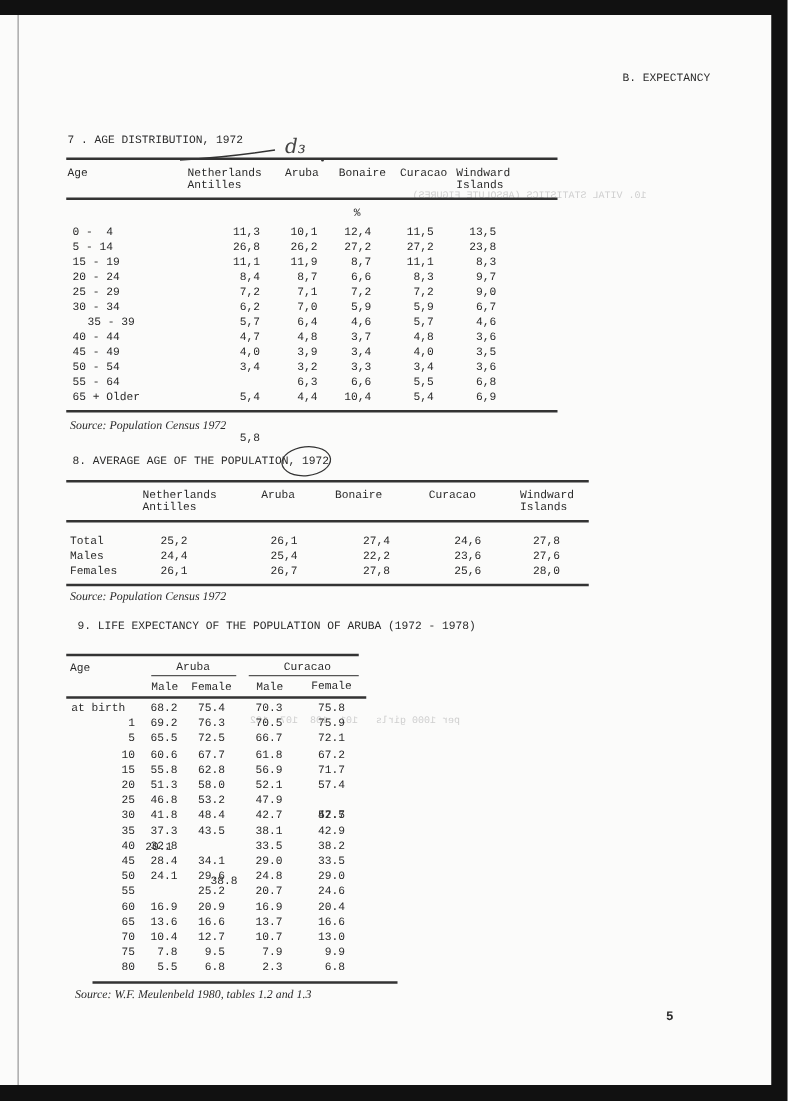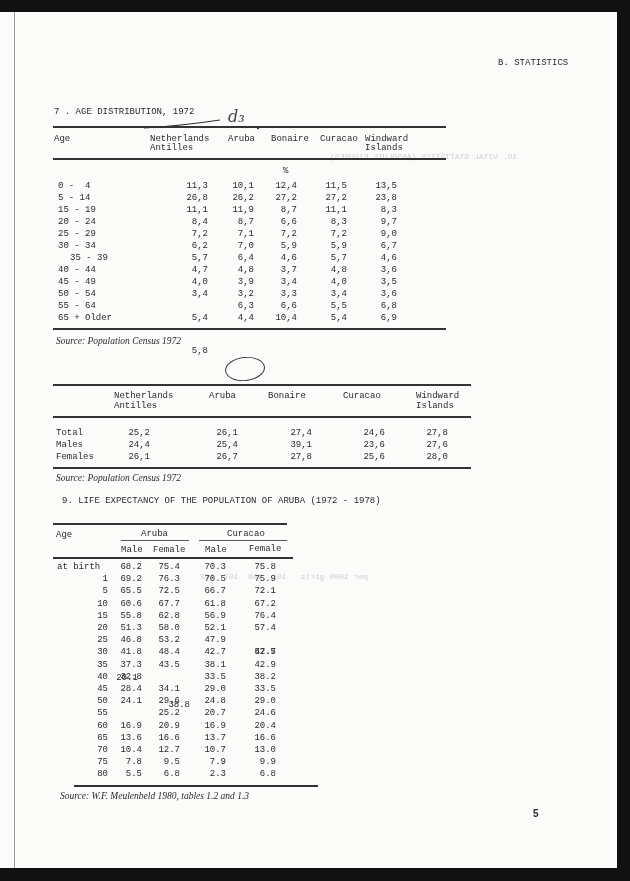--- a/index.html
+++ b/index.html
@@ -27,21 +27,21 @@
 </style>
 </head>
 <body>
 
 <div class="page">
   <div class="scan-line"></div>
 
   <div class="bleed" style="left:330px;top:140px;">10. VITAL STATISTICS (ABSOLUTE FIGURES)</div>
   <div class="bleed" style="left:200px;top:560px;">per 1000 girls   101  108  107  102</div>
 
-  <div class="abs t" style="left:498px;top:46px;font-size:9px;">B. STATISTICS</div>
+  <div class="abs t" style="left:498px;top:46px;font-size:9px;">B. EXPECTANCY</div>
 
   <div class="abs t" style="left:54px;top:95px;">7 . AGE DISTRIBUTION, 1972</div>
   <svg class="abs" style="left:140px;top:96px;" width="140" height="26">
     <path d="M4 20 Q40 18 80 12" stroke="#333" stroke-width="1.2" fill="none"></path>
     <text x="88" y="14" font-size="16" font-style="italic" fill="#444" font-family="DejaVu Serif, serif">d₃</text>
     <circle cx="118" cy="20" r="1.2" fill="#333"></circle>
   </svg>
 
   <div class="rule" style="left:53px;top:114px;width:393px;"></div>
   <div class="abs t" style="left:54px;top:122px;">Age</div>
@@ -150,20 +150,21 @@
         <div class="abs t num" style="left: 212px; top: 301px; width: 42px;">4,4</div>
         <div class="abs t num" style="left: 255px; top: 301px; width: 42px;">10,4</div>
         <div class="abs t num" style="left: 305px; top: 301px; width: 42px;">5,4</div>
         <div class="abs t num" style="left: 355px; top: 301px; width: 42px;">6,9</div>
       </div>
     </div>
 
   <div class="rule" style="left:53px;top:316px;width:393px;"></div>
   <div class="abs italic" style="left:56px;top:324px;">Source: Population Census 1972</div>
 
+  <div class="abs t" style="left:58px;top:352px;">8. AVERAGE AGE OF THE POPULATION, 1972</div>
   <div class="circle" style="left:225px;top:345px;width:38px;height:22px;transform:rotate(-6deg);"></div>
 
   <div class="rule" style="left:53px;top:372px;width:418px;"></div>
   <div class="abs t" style="left:114px;top:379px;">Netherlands</div>
   <div class="abs t" style="left:114px;top:389px;">Antilles</div>
   <div class="abs t" style="left:209px;top:379px;">Aruba</div>
   <div class="abs t" style="left:268px;top:379px;">Bonaire</div>
   <div class="abs t" style="left:343px;top:379px;">Curacao</div>
   <div class="abs t" style="left:416px;top:379px;">Windward</div>
   <div class="abs t" style="left:416px;top:389px;">Islands</div>
@@ -175,21 +176,21 @@
         <div class="abs t num" style="left: 100px; top: 416px; width: 50px;">25,2</div>
         <div class="abs t num" style="left: 188px; top: 416px; width: 50px;">26,1</div>
         <div class="abs t num" style="left: 262px; top: 416px; width: 50px;">27,4</div>
         <div class="abs t num" style="left: 335px; top: 416px; width: 50px;">24,6</div>
         <div class="abs t num" style="left: 398px; top: 416px; width: 50px;">27,8</div>
       </div>
       <div>
         <div class="abs t" style="left: 56px; top: 428px;">Males</div>
         <div class="abs t num" style="left: 100px; top: 428px; width: 50px;">24,4</div>
         <div class="abs t num" style="left: 188px; top: 428px; width: 50px;">25,4</div>
-        <div class="abs t num" style="left: 262px; top: 428px; width: 50px;">39,1</div>
+        <div class="abs t num" style="left: 262px; top: 428px; width: 50px;">22,2</div>
         <div class="abs t num" style="left: 335px; top: 428px; width: 50px;">23,6</div>
         <div class="abs t num" style="left: 398px; top: 428px; width: 50px;">27,6</div>
       </div>
       <div>
         <div class="abs t" style="left: 56px; top: 440px;">Females</div>
         <div class="abs t num" style="left: 100px; top: 440px; width: 50px;">26,1</div>
         <div class="abs t num" style="left: 188px; top: 440px; width: 50px;">26,7</div>
         <div class="abs t num" style="left: 262px; top: 440px; width: 50px;">27,8</div>
         <div class="abs t num" style="left: 335px; top: 440px; width: 50px;">25,6</div>
         <div class="abs t num" style="left: 398px; top: 440px; width: 50px;">28,0</div>
@@ -239,21 +240,21 @@
         <div class="abs t num" style="left: 112px; top: 586.6px; width: 30px;">60.6</div>
         <div class="abs t num" style="left: 150px; top: 586.6px; width: 30px;">67.7</div>
         <div class="abs t num" style="left: 196px; top: 586.6px; width: 30px;">61.8</div>
         <div class="abs t num" style="left: 246px; top: 586.6px; width: 30px;">67.2</div>
       </div>
       <div>
         <div class="abs t num" style="left: 60px; top: 598.8px; width: 48px;">15</div>
         <div class="abs t num" style="left: 112px; top: 598.8px; width: 30px;">55.8</div>
         <div class="abs t num" style="left: 150px; top: 598.8px; width: 30px;">62.8</div>
         <div class="abs t num" style="left: 196px; top: 598.8px; width: 30px;">56.9</div>
-        <div class="abs t num" style="left: 246px; top: 598.8px; width: 30px;">76.4</div>
+        <div class="abs t num" style="left: 246px; top: 598.8px; width: 30px;">71.7</div>
       </div>
       <div>
         <div class="abs t num" style="left: 60px; top: 611px; width: 48px;">20</div>
         <div class="abs t num" style="left: 112px; top: 611px; width: 30px;">51.3</div>
         <div class="abs t num" style="left: 150px; top: 611px; width: 30px;">58.0</div>
         <div class="abs t num" style="left: 196px; top: 611px; width: 30px; text-align: right;">52.1</div>
         <div class="abs t num" style="left: 246px; top: 611px; width: 30px;">57.4</div>
       </div>
       <div>
         <div class="abs t num" style="left: 60px; top: 623.2px; width: 48px;">25</div>

